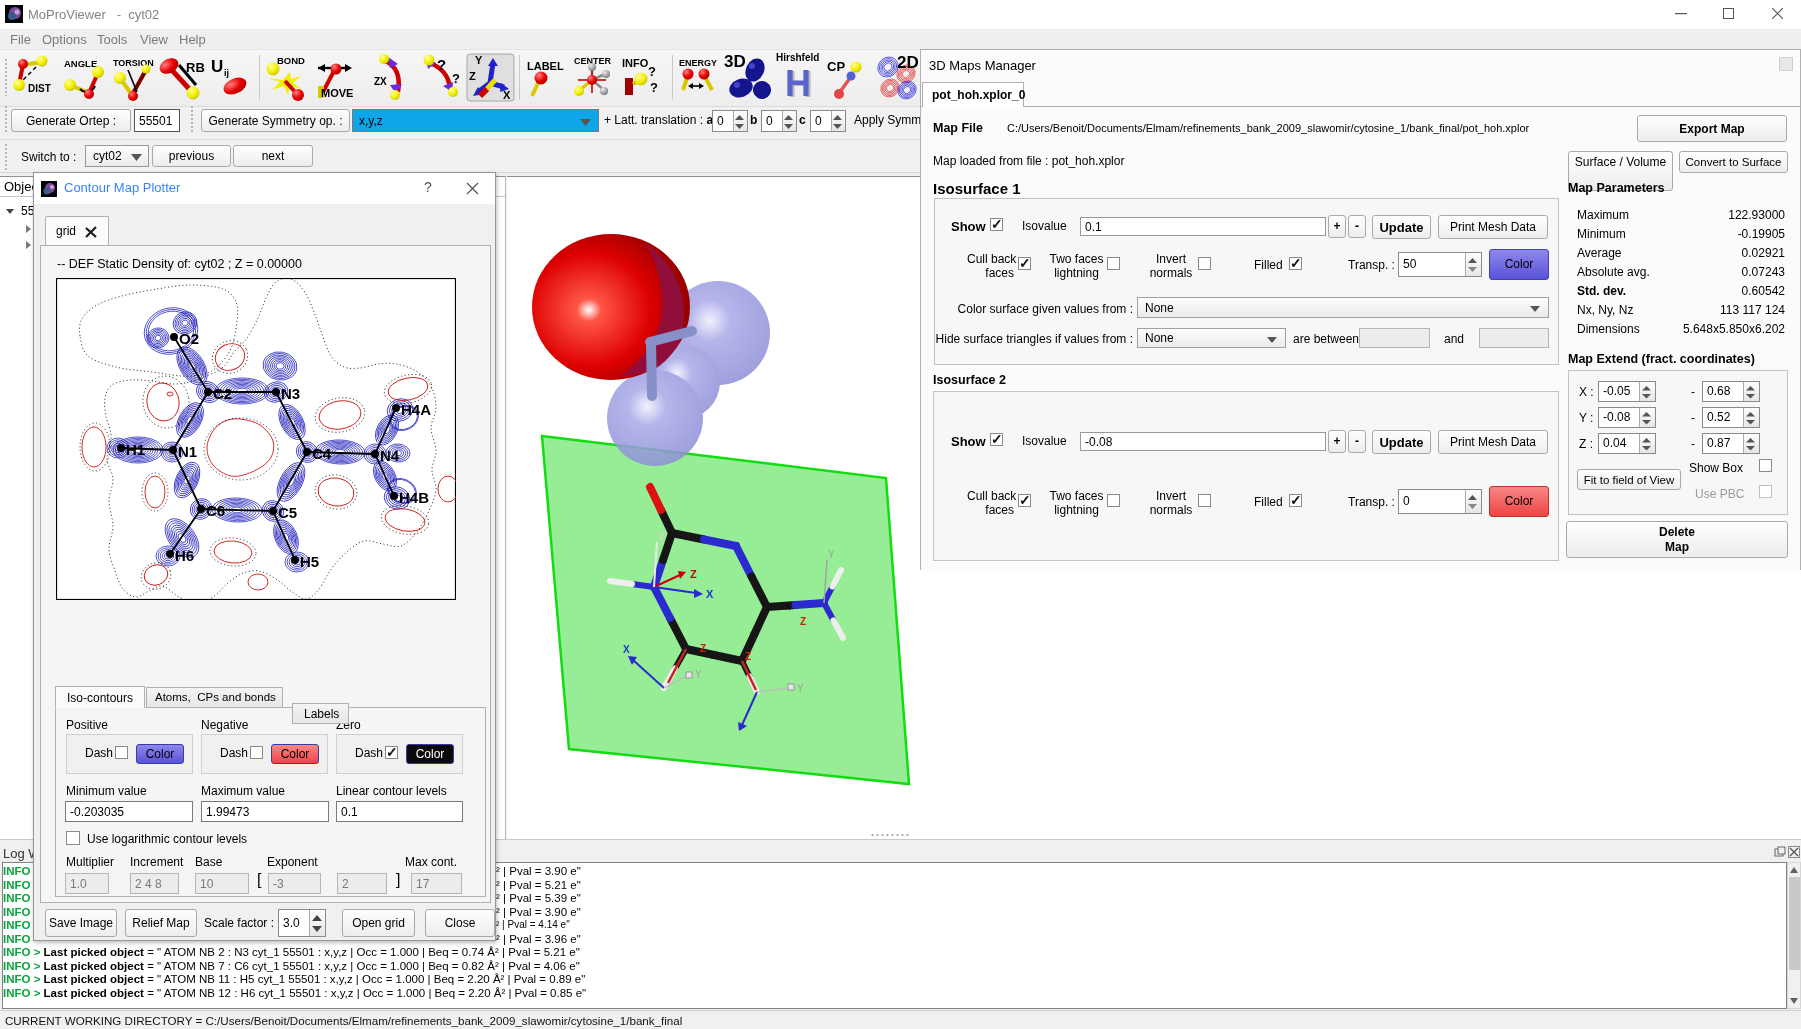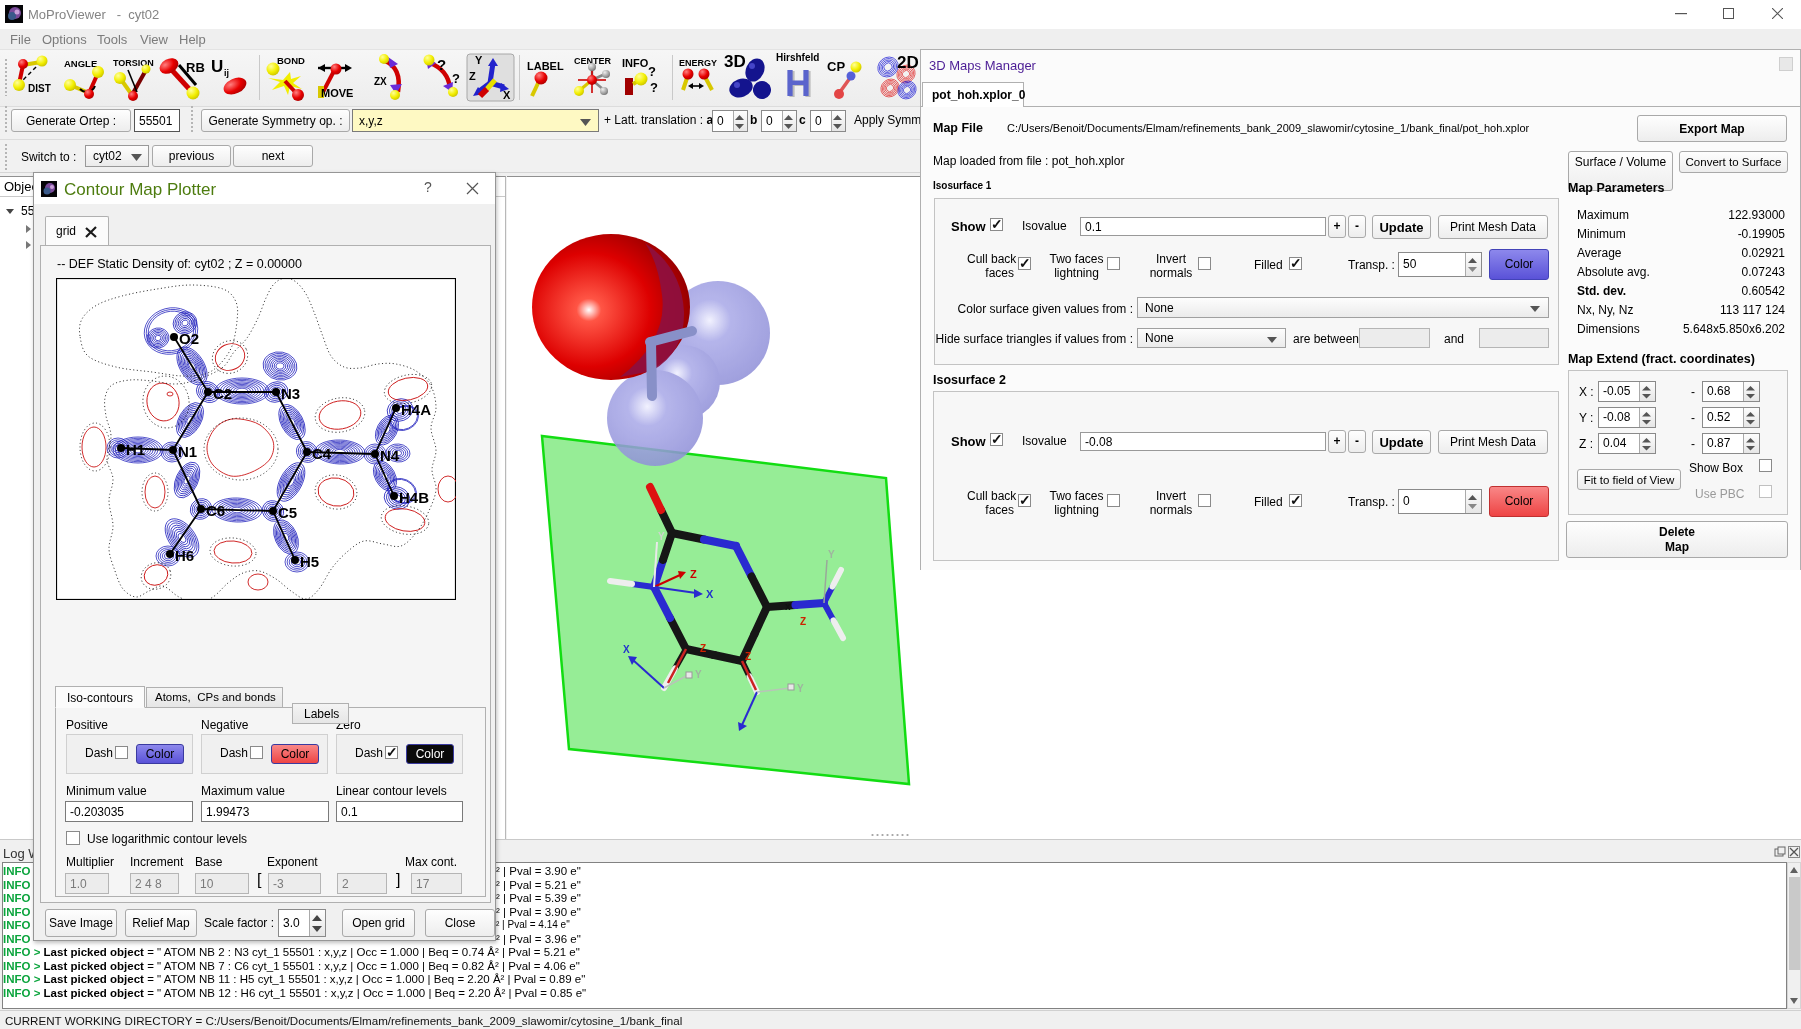--- a/index.html
+++ b/index.html
@@ -212,21 +212,21 @@
       <ellipse cx="907" cy="41" rx="8.1" ry="7.2" fill="none" stroke="#2828d8" stroke-width="0.7" transform="rotate(-40 907 41)"></ellipse>
       <ellipse cx="907" cy="41" rx="9.5" ry="8.5" fill="none" stroke="#2828d8" stroke-width="0.7" transform="rotate(-40 907 41)"></ellipse>
       <text x="897" y="19" class="icontxt" font-size="17" font-weight="normal">2D</text>
     </svg>
     <div id="toolbar2" class="abs">
       <div class="handle" style="left:4px;top:-2px;height:28px;"></div>
       <div class="btn" style="left:11px;top:2px;width:120px;height:23px;padding-top:4px;">Generate Ortep :</div>
       <input class="inp" style="left: 134px; top: 2px; width: 46px; height: 23px; border-color: rgb(85, 85, 85);" value="55501">
       <div class="handle" style="left:190px;top:-2px;height:28px;"></div>
       <div class="btn" style="left:201px;top:2px;width:149px;height:23px;padding-top:4px;">Generate Symmetry op. :</div>
-      <div class="abs" style="left:352px;top:2px;width:247px;height:23px;background:#fef9c3;border:1px solid #7a7a7a;">
+      <div class="abs" style="left:352px;top:2px;width:247px;height:23px;background:#0ea5e9;border:1px solid #7a7a7a;">
         <span class="abs" style="left:6px;top:4px;">x,y,z</span>
         <svg class="abs" style="right:7px;top:9px" width="11" height="7">
           <polygon points="0,0 11,0 5.5,7" fill="#555"></polygon>
         </svg>
       </div>
       <span class="lbl" style="left:604px;top:6px;">+ Latt. translation : <b>a</b></span>
       <div class="spin" style="left:712px;top:3px;width:36px;height:22px;">
         <span class="v" style="top:3px;">0</span>
         <span class="ar" style="width:14px;"></span>
         <svg class="abs" style="right:3px;top:4px" width="9" height="14">
@@ -393,33 +393,33 @@
       <span class="abs" style="left:496px;top:92.5px;font-size:11.5px;color:#000;">² | Pval = 3.96 e"</span>
       <div class="abs" style="left:3px;top:106.0px;white-space:nowrap;font-size:11.5px;"><span style="font-weight:bold;color:#0aa43c;">INFO</span><span style="color:#0aa43c;font-weight:bold;"> &gt; </span><span style="font-weight:bold;">Last picked object</span><span> = " ATOM NB 2 : N3 cyt_1 55501 : x,y,z | Occ = 1.000 | Beq = 0.74 Å² | Pval = 5.21 e"</span></div>
       <div class="abs" style="left:3px;top:119.5px;white-space:nowrap;font-size:11.5px;"><span style="font-weight:bold;color:#0aa43c;">INFO</span><span style="color:#0aa43c;font-weight:bold;"> &gt; </span><span style="font-weight:bold;">Last picked object</span><span> = " ATOM NB 7 : C6 cyt_1 55501 : x,y,z | Occ = 1.000 | Beq = 0.82 Å² | Pval = 4.06 e"</span></div>
       <div class="abs" style="left:3px;top:133.0px;white-space:nowrap;font-size:11.5px;"><span style="font-weight:bold;color:#0aa43c;">INFO</span><span style="color:#0aa43c;font-weight:bold;"> &gt; </span><span style="font-weight:bold;">Last picked object</span><span> = " ATOM NB 11 : H5 cyt_1 55501 : x,y,z | Occ = 1.000 | Beq = 2.20 Å² | Pval = 0.89 e"</span></div>
       <div class="abs" style="left:3px;top:146.5px;white-space:nowrap;font-size:11.5px;"><span style="font-weight:bold;color:#0aa43c;">INFO</span><span style="color:#0aa43c;font-weight:bold;"> &gt; </span><span style="font-weight:bold;">Last picked object</span><span> = " ATOM NB 12 : H6 cyt_1 55501 : x,y,z | Occ = 1.000 | Beq = 2.20 Å² | Pval = 0.85 e"</span></div>
     </div>
     <div id="statusbar" class="abs">
       <span>CURRENT WORKING DIRECTORY = C:/Users/Benoit/Documents/Elmam/refinements_bank_2009_slawomir/cytosine_1/bank_final</span>
     </div>
     <div class="abs" style="left:920px;top:49px;width:881px;height:521px;background:#fbfbfb;border:1px solid #b0b0b0;">
-      <span class="abs" style="left:8px;top:8px;color:#4c1d95;font-size:13px;">3D Maps Manager</span>
+      <span class="abs" style="left:8px;top:8px;color:#000000;font-size:13px;">3D Maps Manager</span>
       <div class="abs" style="left:858px;top:7px;width:14px;height:14px;background:#e8e8e8;border:1px solid #cfcfcf;"></div>
       <div class="abs" style="left:0;top:56px;width:879px;height:464px;background:#fbfbfb;border-top:1px solid #b0b0b0;"></div>
       <div class="abs" style="left:1px;top:32px;width:102px;height:25px;background:#fff;border:1px solid #b0b0b0;border-bottom:none;z-index:2;">
         <span class="abs" style="left:9px;top:5px;font-weight:bold;">pot_hoh.xplor_0</span>
       </div>
       <span class="abs lbl" style="left:12px;top:71px;font-weight:bold;font-size:12.5px;">Map File</span>
       <span class="abs lbl" style="left:86px;top:72px;font-size:11px;">C:/Users/Benoit/Documents/Elmam/refinements_bank_2009_slawomir/cytosine_1/bank_final/pot_hoh.xplor</span>
       <div class="btn bold" style="left:716px;top:65px;width:150px;height:27px;padding-top:6px;">Export Map</div>
       <span class="abs lbl" style="left:12px;top:104px;">Map loaded from file : pot_hoh.xplor</span>
       <div class="btn" style="left:647px;top:101px;width:105px;height:40px;padding-top:3px;">Surface / Volume</div>
       <div class="btn" style="left:758px;top:101px;width:109px;height:22px;padding-top:4px;font-size:11.5px;">Convert to Surface</div>
-      <span class="abs lbl" style="left:12px;top:130px;font-weight:bold;font-size:10px;">Isosurface 1</span>
+      <span class="abs lbl" style="left:12px;top:130px;font-weight:bold;font-size:15px;">Isosurface 1</span>
       <div class="abs" style="left:13px;top:148px;width:625px;height:167px;border:1px solid #c3c3c3;background:#f7f7f7;"></div>
       <span class="abs lbl" style="left:30px;top:169px;font-weight:bold;font-size:13px;">Show</span>
       <div class="cb ck" style="left:69px;top:168px;"></div>
       <span class="abs lbl" style="left:101px;top:169px;">Isovalue</span>
       <input class="inp" style="left: 159px; top: 167px; width: 246px; height: 19px; border-color: rgb(153, 153, 153);" value="0.1">
       <div class="btn bold" style="left:407px;top:165px;width:18px;height:23px;padding-top:3px;">+</div>
       <div class="btn bold" style="left:427px;top:165px;width:18px;height:23px;padding-top:3px;">-</div>
       <div class="btn bold" style="left:451px;top:165px;width:59px;height:24px;padding-top:4px;font-size:13px;">Update</div>
       <div class="btn" style="left:517px;top:165px;width:110px;height:24px;padding-top:4px;">Print Mesh Data</div>
       <span class="abs lbl" style="left:46px;top:202px;width:47px;text-align:right;">Cull back<br>faces</span>
@@ -565,21 +565,21 @@
       <div class="btn bold" style="left:645px;top:471px;width:222px;height:37px;padding-top:3px;line-height:15px;">Delete<br>Map</div>
     </div>
     <div class="abs" style="left:33px;top:172px;width:463px;height:769px;background:#f0f0f0;border:1px solid #969696;box-shadow:1px 2px 4px rgba(0,0,0,0.25);">
       <div class="abs" style="left:0;top:0;width:461px;height:31px;background:#fff;">
         <svg class="abs" style="left:7px;top:8px" width="16" height="16">
           <rect width="16" height="16" fill="#050508"></rect>
           <circle cx="9" cy="7" r="5" fill="#7a4a9a"></circle>
           <circle cx="6" cy="10" r="3.5" fill="#3a5a8a"></circle>
           <circle cx="11" cy="6" r="2" fill="#c8a0d8"></circle>
         </svg>
-        <span class="abs" style="left:30px;top:7px;color:#4d7c0f;font-size:17px;">Contour Map Plotter</span>
+        <span class="abs" style="left:30px;top:7px;color:#3b82f6;font-size:13px;">Contour Map Plotter</span>
         <span class="abs" style="left:390px;top:6px;color:#555;font-size:14px;">?</span>
         <svg class="abs" style="left:432px;top:9px" width="13" height="13">
           <path d="M1 1 L12 12 M12 1 L1 12" stroke="#555" stroke-width="1.2"></path>
         </svg>
       </div>
       <div class="abs" style="left:11px;top:43px;width:64px;height:29px;background:#fbfbfb;border:1px solid #b0b0b0;border-bottom:none;border-top-left-radius:2px;border-top-right-radius:2px;">
         <span class="abs" style="left:10px;top:7px;font-size:12px;">grid</span>
         <svg class="abs" style="left:38px;top:8px" width="14" height="14">
           <path d="M2 3 L12 12 M12 2 L2 12" stroke="#1a1a1a" stroke-width="2.2"></path>
         </svg>

